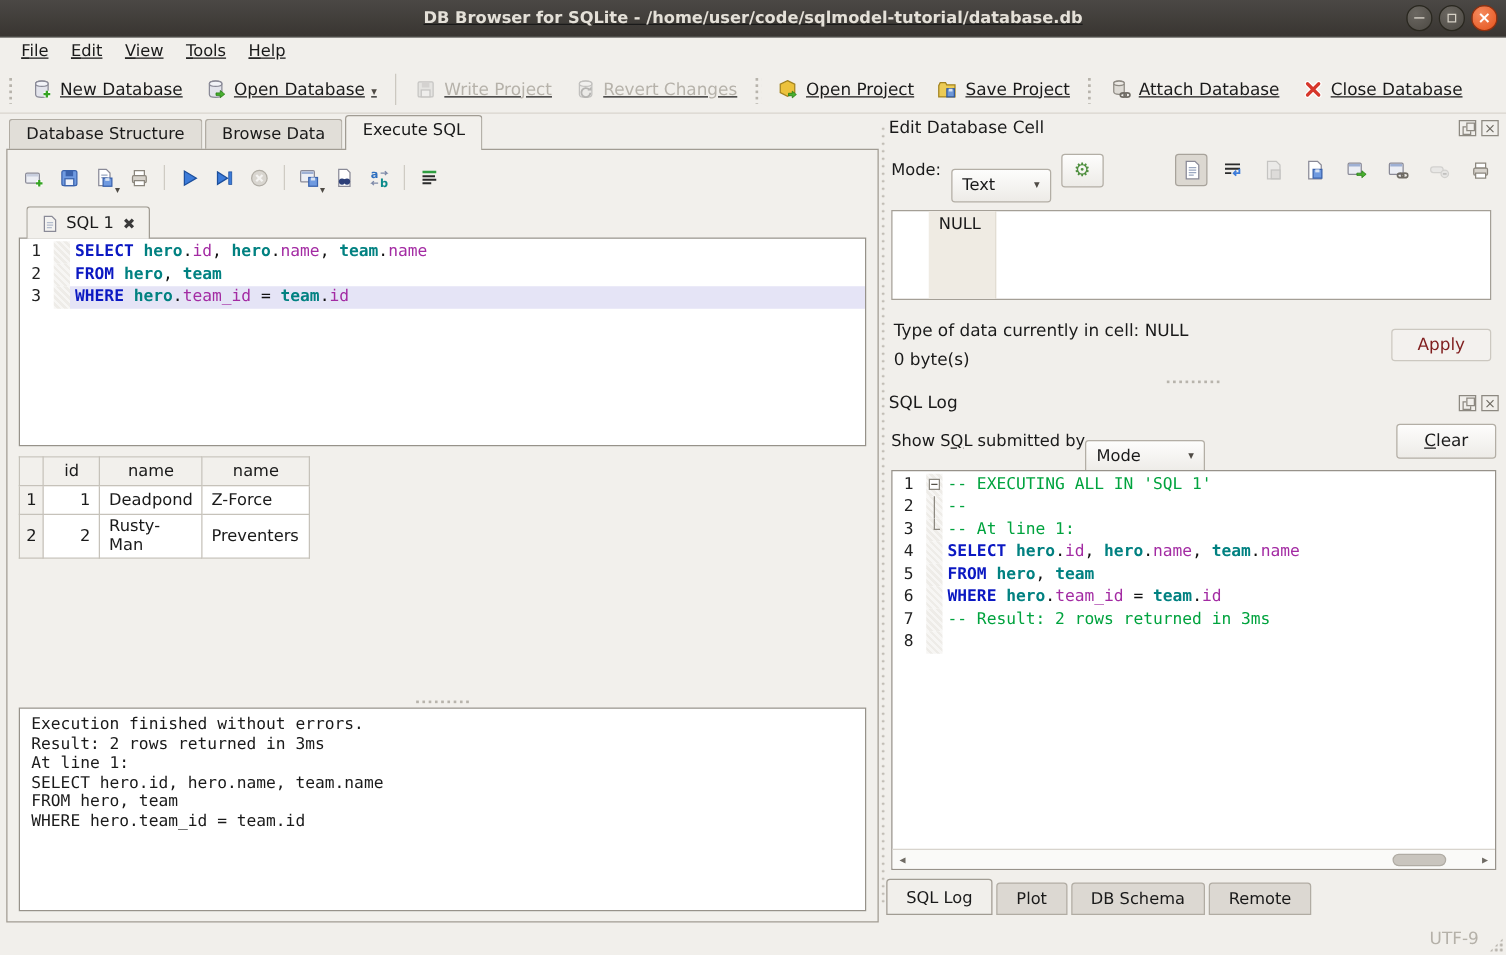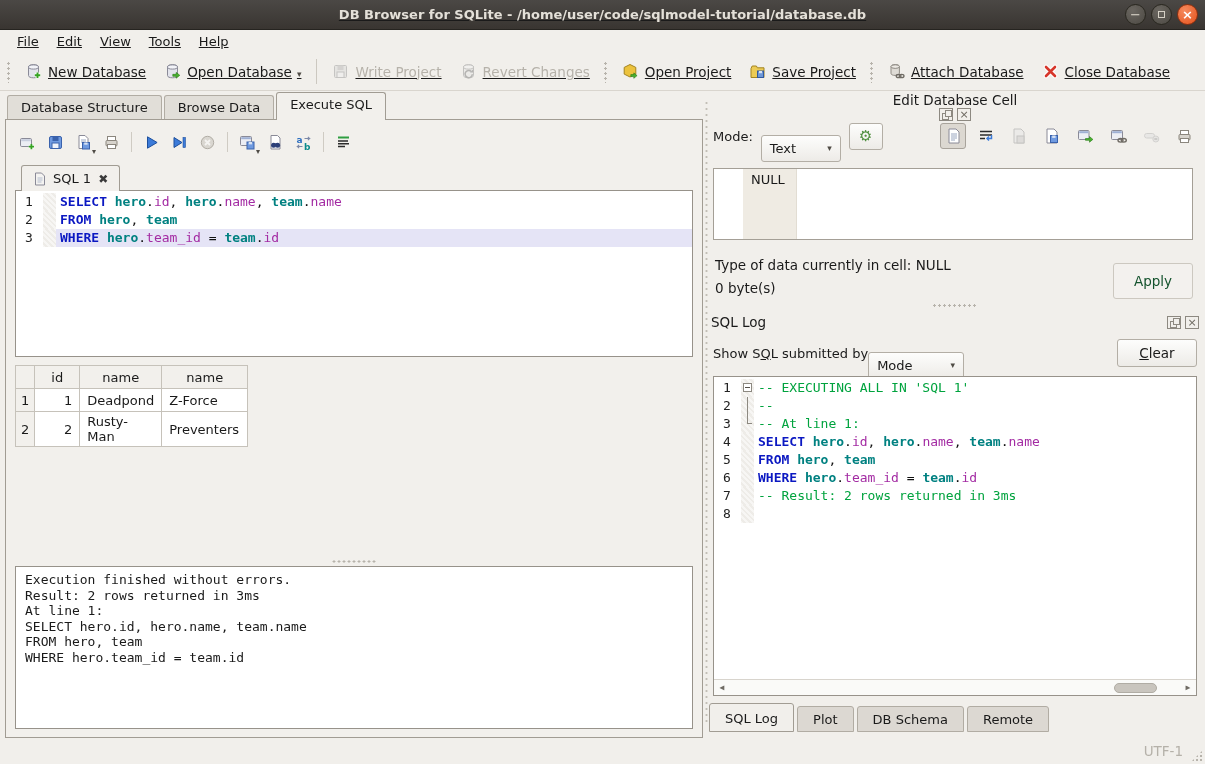--- a/index.html
+++ b/index.html
@@ -89,21 +89,21 @@
   .cibtn { width:26px; height:26px; display:flex; align-items:center; justify-content:center; border-radius:3px; position:relative; }
   .cibtn.pressed { background:#dcd8d1; border:1px solid #a8a39b; }
   .cibtn.dis svg { opacity:.45; filter:grayscale(1); }
 
   .cell-edit { position:absolute; left:4px; right:8px; top:78px; height:72px; border:1px solid #a49f96; background:#fff; display:flex;padding-left:29px; }
   .cell-gutter { width:54px; background:#efebe3; padding:3px 0 0 8px; border-right:1px solid #e2ddd3; }
 
   .type-text { position:absolute; left:6px; top:167px; font-size:13.5px; }
   .size-text { position:absolute; left:6px; top:190px; font-size:13.5px; }
   .btn { display:flex; align-items:center; justify-content:center; background:linear-gradient(#fdfdfc,#edebe7); border:1px solid #b3aea5; border-radius:3px; font-size:13.5px; }
-  .apply-btn { position:absolute; right:8px; top:173px; width:80px; height:36px; color:#14532d; background:#f3f1ee; border-color:#ccc8c0;text-align:center; }
+  .apply-btn { position:absolute; right:8px; top:173px; width:80px; height:26px; color:#7f1d1d; background:#f3f1ee; border-color:#ccc8c0;text-align:center; }
   .hsplit-dots { position:absolute; left:50%; top:213px; width:46px; height:5px; transform:translateX(-50%); background-image:radial-gradient(circle,#b7b3ab 1px,transparent 1.2px); background-size:5px 5px; }
 
   .filter-row { position:absolute; left:4px; right:4px; top:248px; height:30px; display:flex; align-items:center; }
   .clear-btn { width:80px; height:28px; margin-left:auto; }
 
   .log-code { position:absolute; left:4px; right:4px; top:286px; height:320px; }
   .hscroll { position:absolute; left:0; right:0; bottom:0; height:16px; background:#fafaf8; border-top:1px solid #d8d4cd; display:flex; align-items:center; justify-content:space-between; }
   .harrow { width:16px; text-align:center; color:#6f6b64; font-size:8px; }
   .hthumb { position:absolute; left:83%; width:9%; top:2.5px; height:10px; background:#c9c5be; border:1px solid #b0aca4; border-radius:6px; }
 
@@ -389,21 +389,21 @@
         <div>FROM hero, team</div>
         <div>WHERE hero.team_id = team.id</div>
       </div>
     </div>
   </div>
 
   <div class="vsep"></div>
 
   <div class="right-pane">
 
-    <div class="dock-header" style="top:2px;flex-direction:column;">
+    <div class="dock-header" style="top:2px;">
       <span>Edit Database Cell</span>
       <span class="dock-btns">
         <span class="dbtn float"></span>
         <span class="dbtn">×</span>
       </span>
     </div>
 
     <div class="mode-row">
       <span>Mode:</span>
       <div class="select" style="width:80px;">
@@ -561,17 +561,17 @@
 
     <div class="bottom-tabs">
       <div class="btab active">SQL Log</div>
       <div class="btab">Plot</div>
       <div class="btab">DB Schema</div>
       <div class="btab">Remote</div>
     </div>
   </div>
 
   <div class="statusbar">
-    <span class="encoding">UTF-1</span>
+    <span class="encoding">UTF-9</span>
     <span class="grip"></span>
   </div>
 
 </div>
 
 </body></html>

